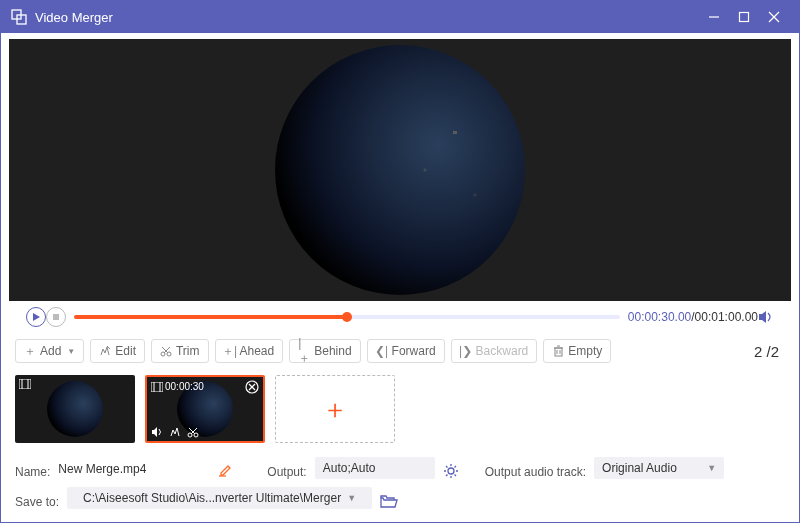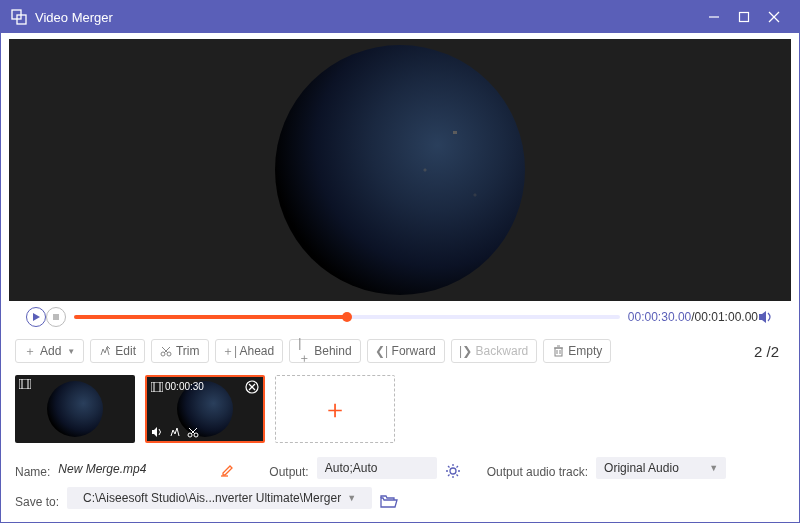--- a/index.html
+++ b/index.html
@@ -33,21 +33,21 @@
 .thumb-card .mini-earth { width: 56px; height: 56px; border-radius: 50%; background: radial-gradient(circle at 65% 40%, #2a3f5c 0%, #1a2840 30%, #0b1225 55%, #000 75%); }
 .thumb-card .corner { position: absolute; color: #fff; font-size: 10px; }
 .thumb-card .tl { top: 4px; left: 4px; display: flex; gap: 2px; align-items: center; }
 .thumb-card .tr { top: 3px; right: 4px; }
 .thumb-card .bl { bottom: 3px; left: 4px; display: flex; gap: 6px; }
 .thumb-add { width: 120px; height: 68px; border: 1px dashed #bbb; border-radius: 2px; display: flex; align-items: center; justify-content: center; cursor: pointer; color: #ff5722; font-size: 26px; font-weight: 300; }
 .bottom { padding: 8px 14px; font-size: 12px; color: #555; }
 .brow { display: flex; align-items: flex-end; gap: 8px; margin-bottom: 8px; }
 .brow label { color: #555; }
 .txtfield { display: flex; align-items: center; gap: 6px; }
-.txtfield input { border: none; border-bottom: 1px solid transparent; font-size: 12px; color: #333; padding: 2px 0; min-width: 110px; background: transparent; font-style: italic; }
+.txtfield input { border: none; border-bottom: 1px solid transparent; font-size: 12px; color: #333; padding: 2px 0; min-width: 110px; background: transparent; }
 .pencil { color: #ff6b2c; cursor: pointer; }
 .selectbox { background: #f0f0f5; padding: 4px 8px; border-radius: 2px; display: flex; align-items: center; gap: 20px; cursor: pointer; min-width: 120px; font-size: 12px; color: #333; }
 .selectbox .arrow { margin-left: auto; color: #888; font-size: 9px; }
 .gear { color: #5a5fb8; cursor: pointer; }
 .folder { color: #5a5fb8; cursor: pointer; }
 .exportbtn { background: #5a5fb8; color: #fff; border: none; padding: 8px 38px; border-radius: 3px; font-size: 13px; cursor: pointer; margin-left: auto; }
 .pathbox { background: #f0f0f5; padding: 4px 16px; border-radius: 2px; display: flex; align-items: center; gap: 6px; cursor: pointer; min-width: 290px; font-size: 12px; color: #333; }
 svg { display: block; }
 </style>
 </head>

